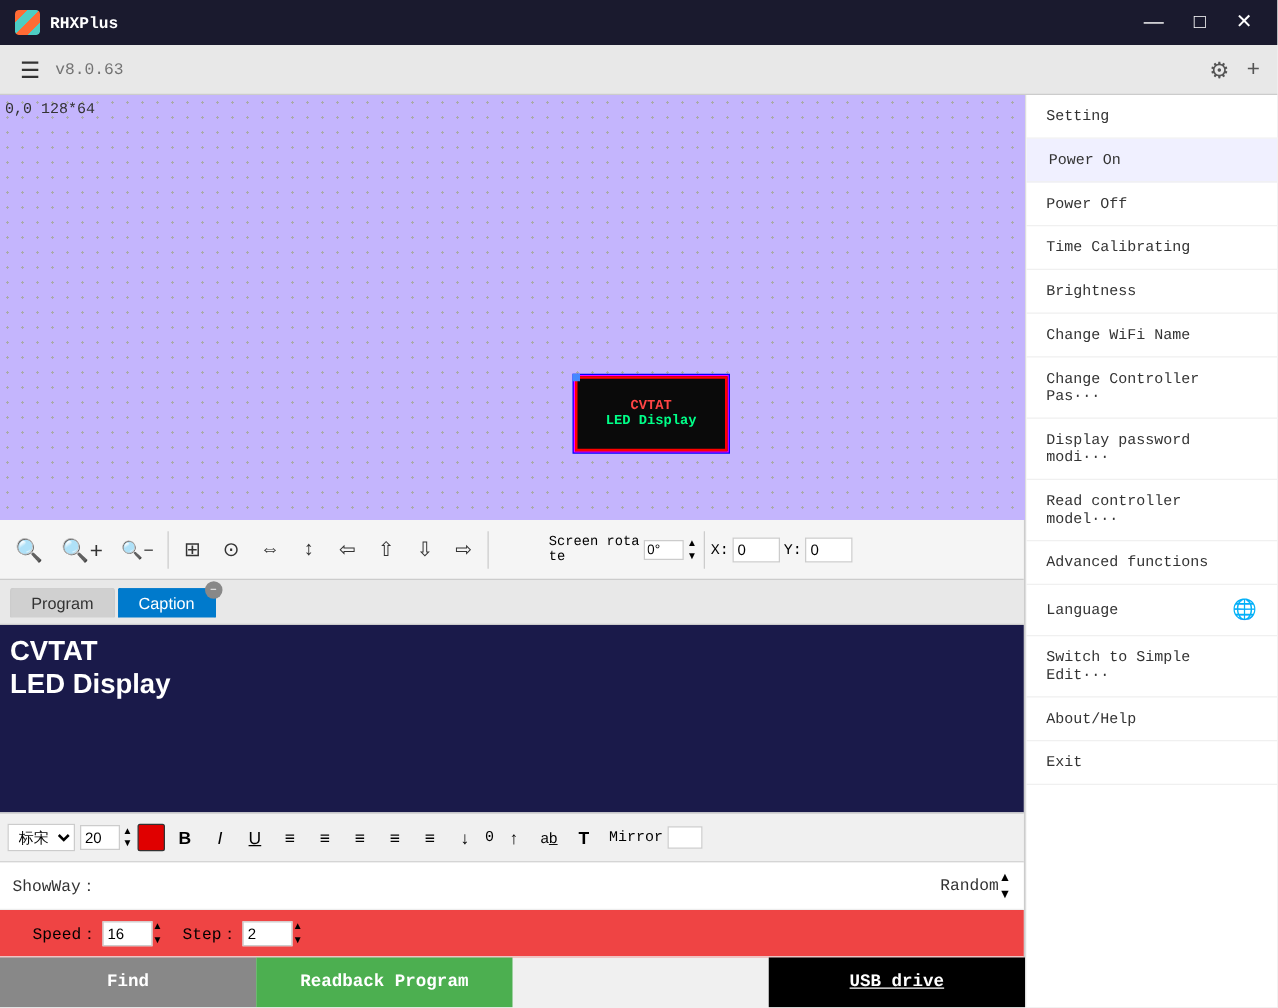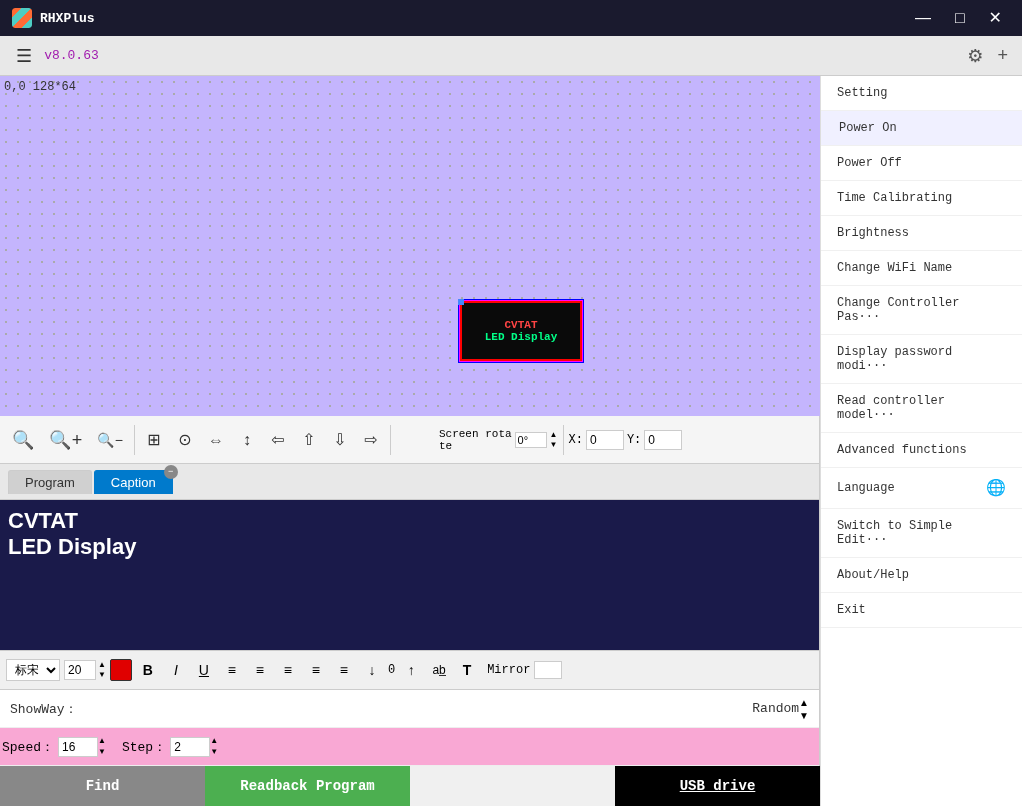--- a/index.html
+++ b/index.html
@@ -20,21 +20,21 @@
     .titlebar-title { font-size: 13px; font-weight: bold; }
     .titlebar-controls { display: flex; gap: 8px; }
     .titlebar-btn { background: none; border: none; color: white; cursor: pointer; font-size: 16px; padding: 2px 8px; line-height: 1; }
 
     
     .toolbar {
       display: flex; align-items: center; background: #e8e8e8; border-bottom: 1px solid #ccc;
       height: 40px; padding: 0 10px; gap: 6px;
     }
     .toolbar-menu-btn { background: none; border: none; cursor: pointer; padding: 4px 6px; font-size: 18px; color: #333; }
-    .version-text { font-size: 13px; color: #a21caf; flex: 1; }
+    .version-text { font-size: 13px; color: #737373; flex: 1; }
     .toolbar-right { display: flex; gap: 6px; }
     .toolbar-icon-btn { background: none; border: none; cursor: pointer; padding: 4px; font-size: 18px; color: #555; }
 
     
     .canvas-area {
       position: relative; background: #c4b5fd; width: 820px; height: 340px;
       overflow: hidden;
     }
     .canvas-dots {
       position: absolute; top: 0; left: 0; right: 0; bottom: 0;
@@ -125,22 +125,22 @@
       display: flex; align-items: center; background: white; border-bottom: 1px solid #eee;
       height: 38px; padding: 0 10px;
     }
     .showway-label { font-size: 13px; color: #333; flex: 1; font-family: 'Courier New', monospace; }
     .showway-value { font-size: 13px; color: #333; font-family: 'Courier New', monospace; }
     .showway-arrows { display: flex; flex-direction: column; }
     .showway-arrow-btn { background: none; border: none; cursor: pointer; font-size: 10px; line-height: 1.3; }
 
     
     .speed-row {
-      display: flex; align-items: center; background: #f9a8d4; border-bottom: 1px solid #eee;
-      height: 38px; padding: 0 2px;
+      display: flex; align-items: center; background: #ef4444; border-bottom: 1px solid #eee;
+      height: 38px; padding: 0 26px;
     }
 
     
     .bottom-buttons {
       display: flex; height: 40px; position: absolute; bottom: 0; left: 0; width: 820px;
     }
     .bottom-btn {
       flex: 1; border: none; cursor: pointer; font-size: 14px; font-weight: bold;
       font-family: 'Courier New', monospace; color: white;
     }

